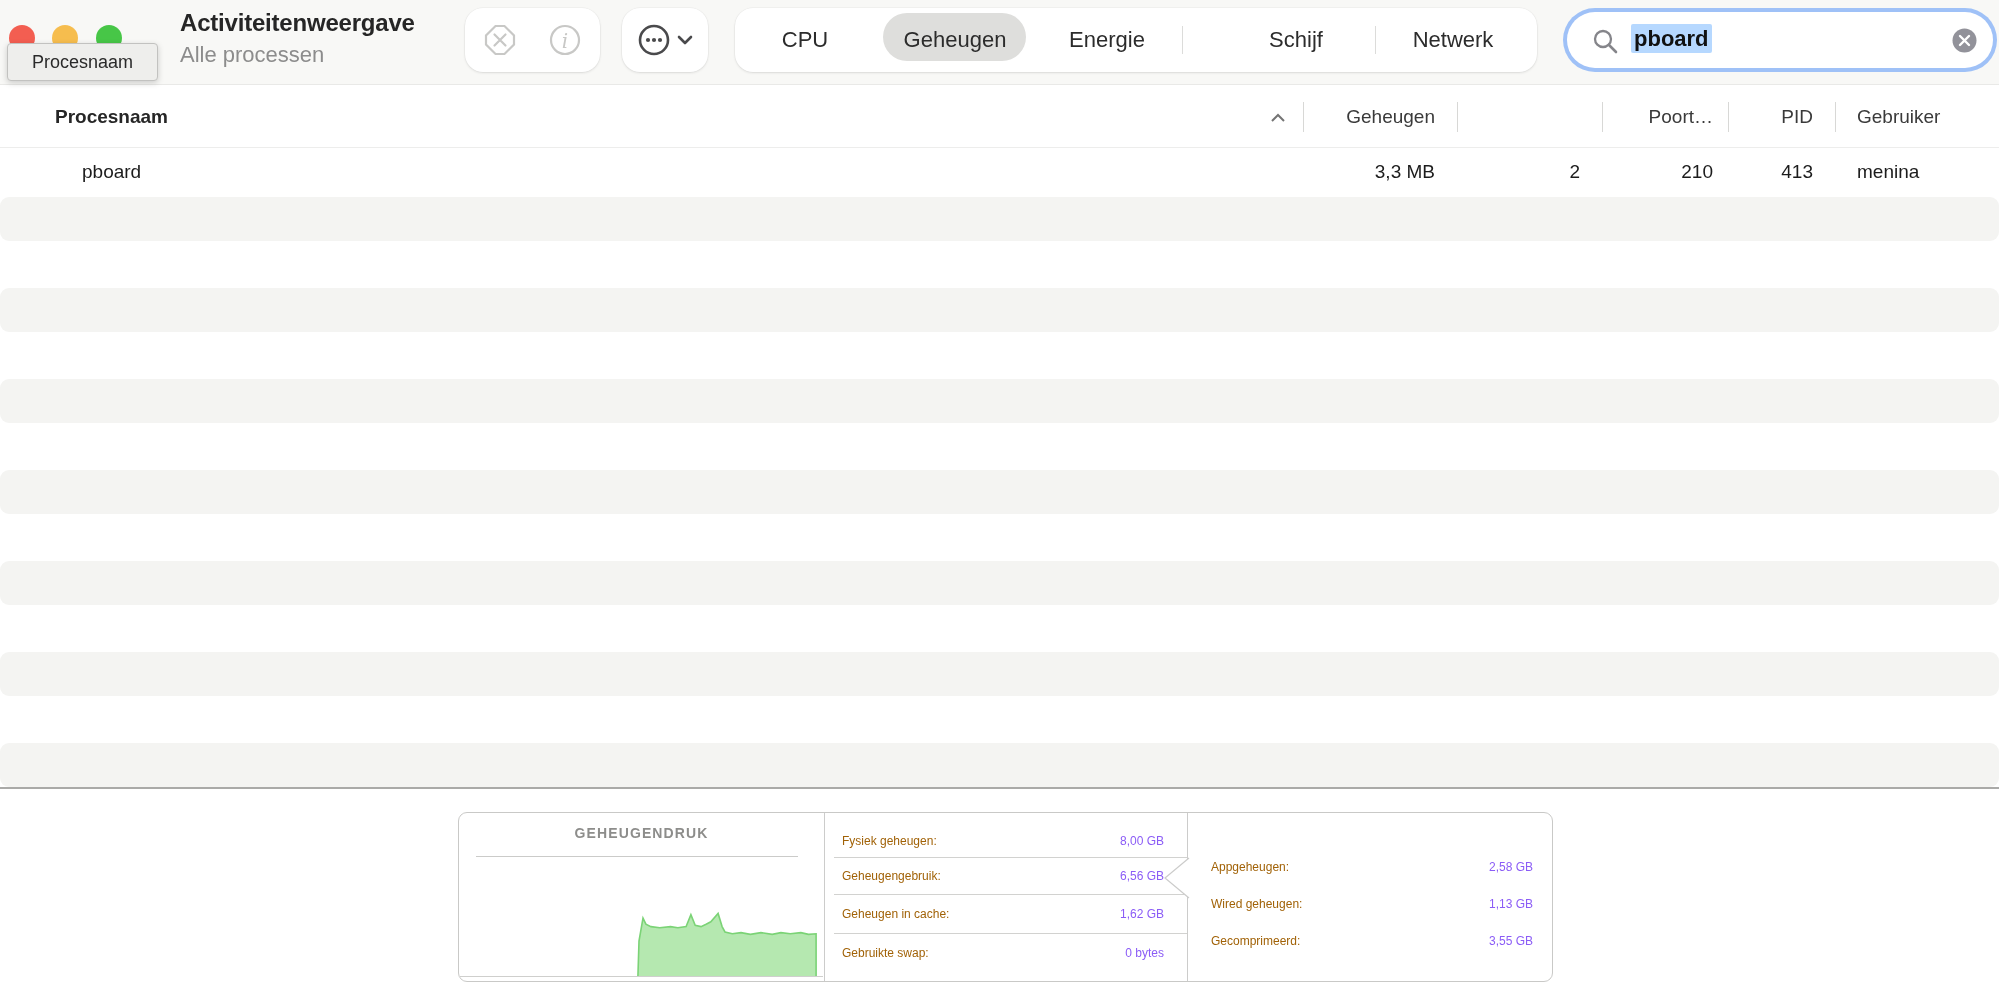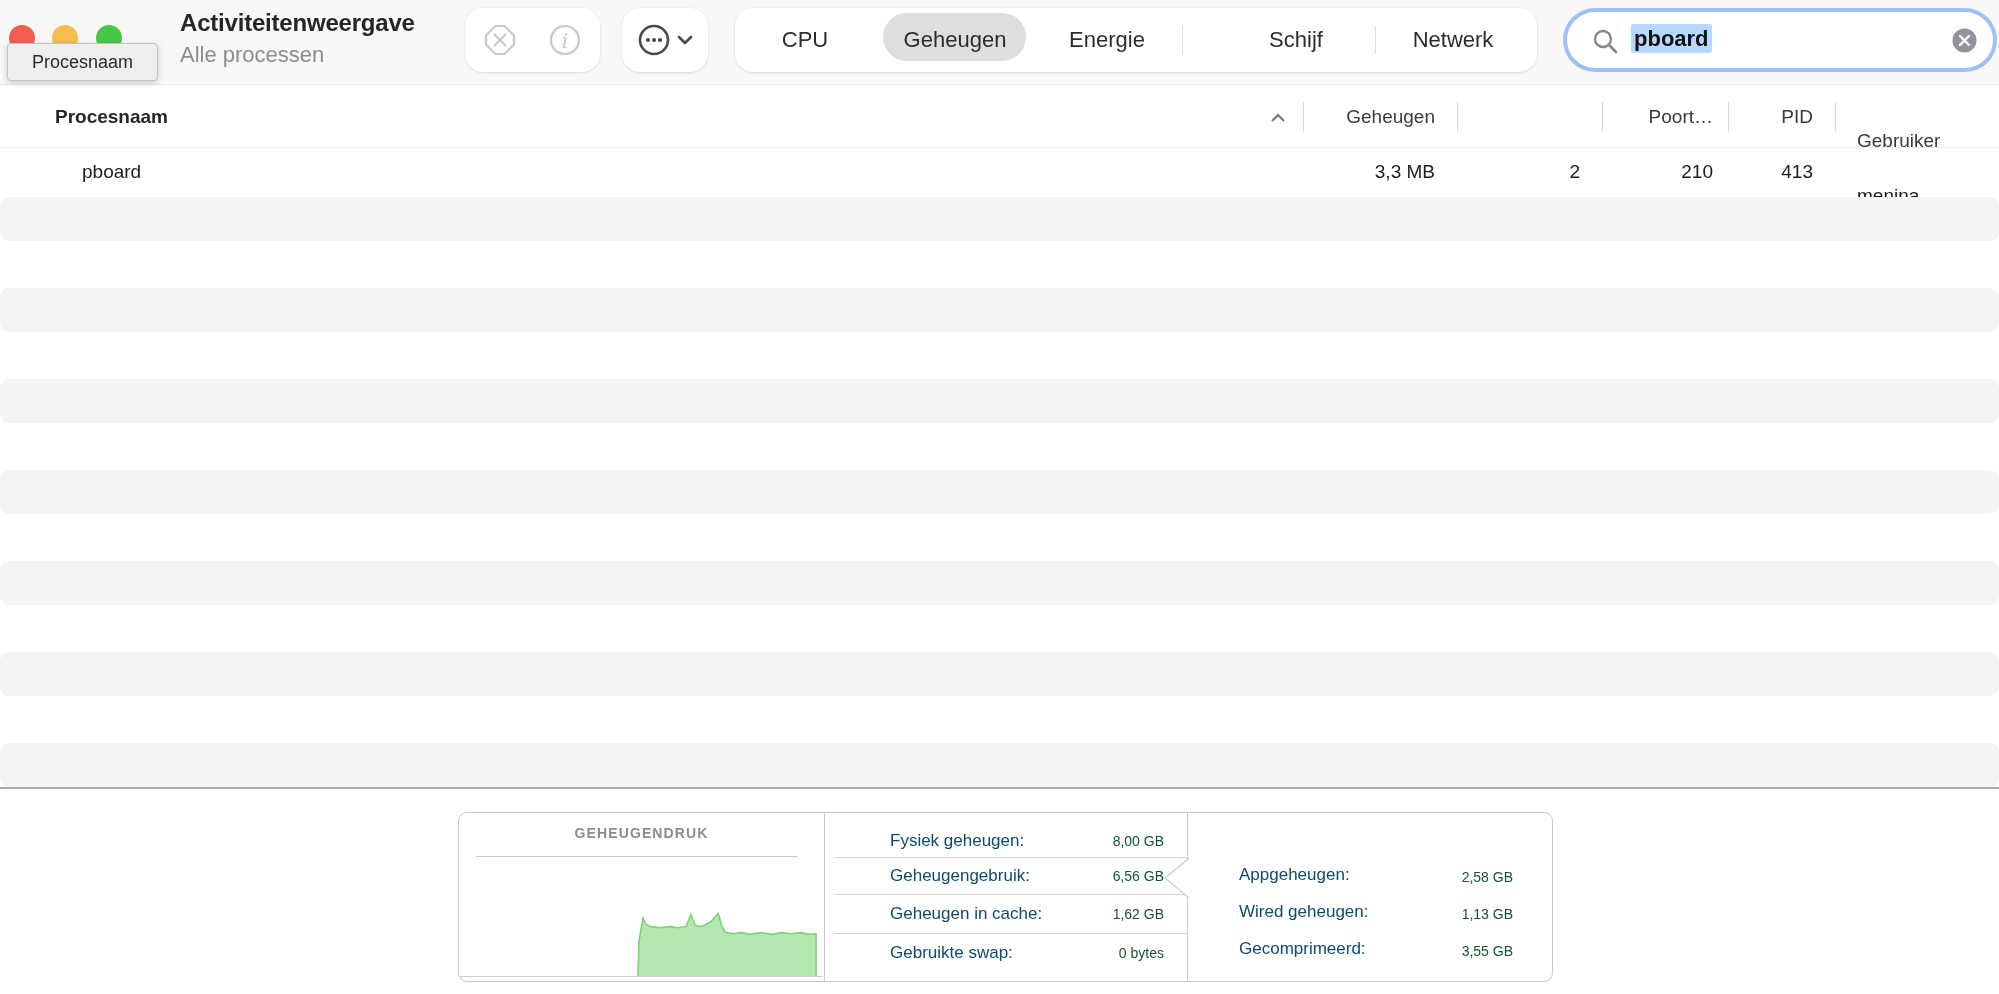--- a/index.html
+++ b/index.html
@@ -53,21 +53,21 @@
   .th { position: absolute; top: 0; height: 62px; line-height: 62px; font-size: 19px; color: #3a3a3a; }
   .th.num { text-align: right; }
   .col-sep { position: absolute; top: 16px; width: 1px; height: 30px; background: #d8d8d6; }
   .sort-ind { position: absolute; left: 1268px; top: 26px; }
 
   
   .c-geheugen  { left: 1303px; width: 154px; padding-right: 22px; }
   .c-threads   { left: 1457px; width: 145px; padding-right: 22px; }
   .c-poort     { left: 1602px; width: 126px; padding-right: 15px; }
   .c-pid       { left: 1728px; width: 107px; padding-right: 22px; }
-  .c-gebruiker { left: 1835px; width: 164px; padding-left: 22px; margin-top: 24px; }
+  .c-gebruiker { left: 1835px; width: 164px; padding-left: 22px; }
 
   
   .rows { position: absolute; left: 0; top: 148px; width: 1999px; height: 639px; background: #ffffff; }
   .stripe { position: absolute; left: 0; width: 1999px; height: 44px; background: #f4f4f2; border-radius: 9px; }
   .data-row { position: absolute; left: 0; top: 0; width: 1999px; height: 48px; background: #ffffff; }
   .cell-name { position: absolute; left: 82px; top: 0; height: 48px; line-height: 48px; font-size: 19px; color: #1c1c1c; }
   .cell { position: absolute; top: 0; height: 48px; line-height: 48px; font-size: 19px; color: #1c1c1c; }
   .cell.num { text-align: right; }
 
   .big-sep { position: absolute; left: 0; top: 787px; width: 1999px; height: 2px; background: #aaaaa8; }
@@ -82,25 +82,25 @@
   .pd-2b { left: 728px; top: 84px; height: 84px; }
   .notch { position: absolute; left: 702px; top: 44px; }
 
   .chart-title { position: absolute; left: 0; top: 12px; width: 365px; text-align: center;
                  font-size: 14px; font-weight: 700; letter-spacing: 1.1px; color: #8d8d8b; }
   .chart-title-line { position: absolute; left: 17px; top: 43px; width: 322px; height: 1px; background: #cbcbc9; }
   .chart-svg { position: absolute; left: 1px; top: 44px; }
 
   .stat-col { position: absolute; top: 0; }
   .stat-row { position: absolute; left: 0; width: 322px; display: flex; justify-content: space-between; align-items: center; }
-  .stat-label { font-size: 17px; color: #0c4a6e; margin-left: 48px; }
-  .stat-value { font-size: 14px; color: #14532d; margin-left: 42px; }
+  .stat-label { font-size: 12px; color: #a16207; }
+  .stat-value { font-size: 12px; color: #8b5cf6; margin-left: 42px; }
   .mid-sep { position: absolute; left: 375px; width: 353px; height: 1px; background: #d2d2d0; }
   .mid-col .stat-row { left: 383px; }
-  .right-col .stat-row { left: 732px; align-items: flex-end; }
+  .right-col .stat-row { left: 752px; }
 </style>
 </head>
 <body>
 
 <div class="window">
 
   <div class="toolbar">
     <div class="traffic t-red" style="background:#f35e51"></div>
     <div class="traffic t-yellow" style="background:#f6bd4e"></div>
     <div class="traffic t-green" style="background:#47c647"></div>

